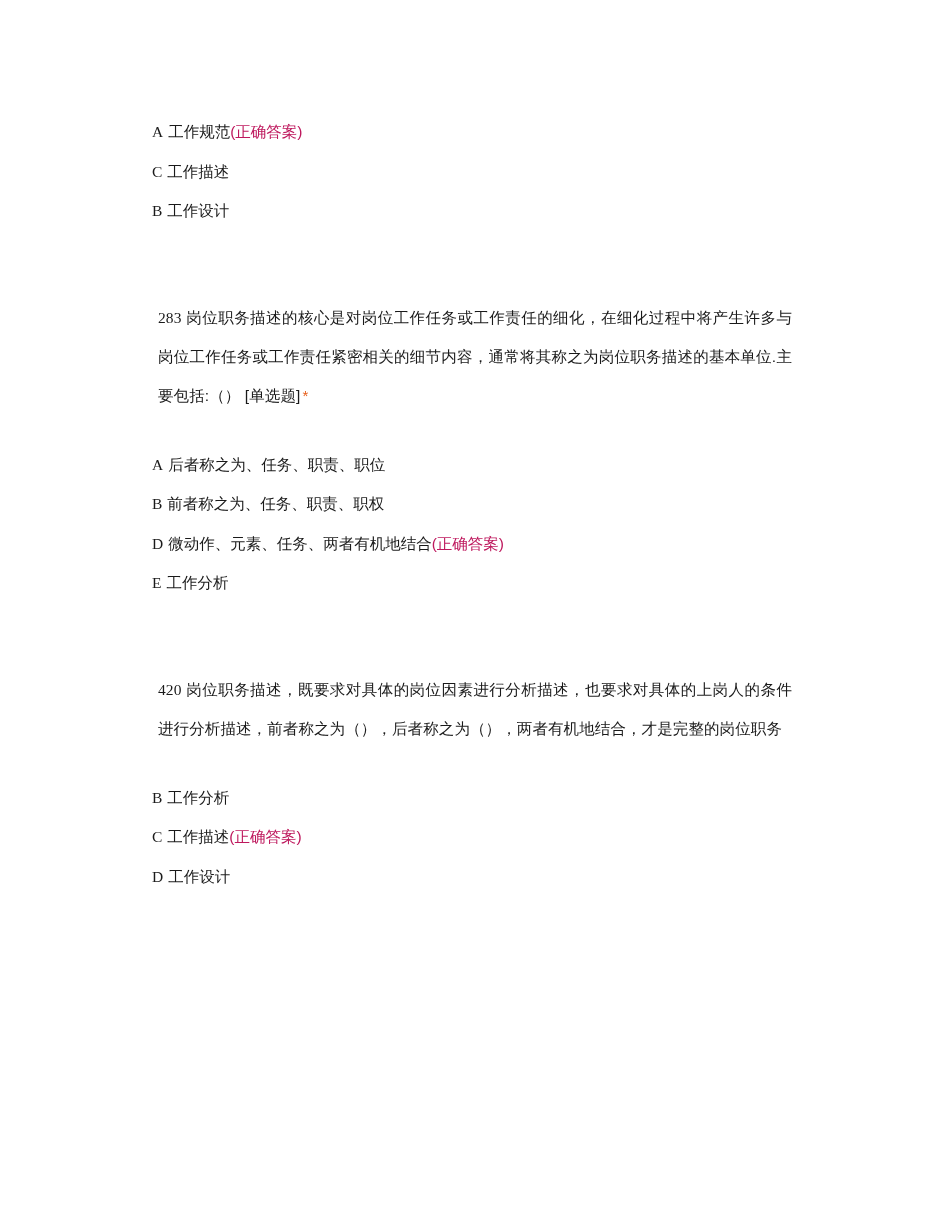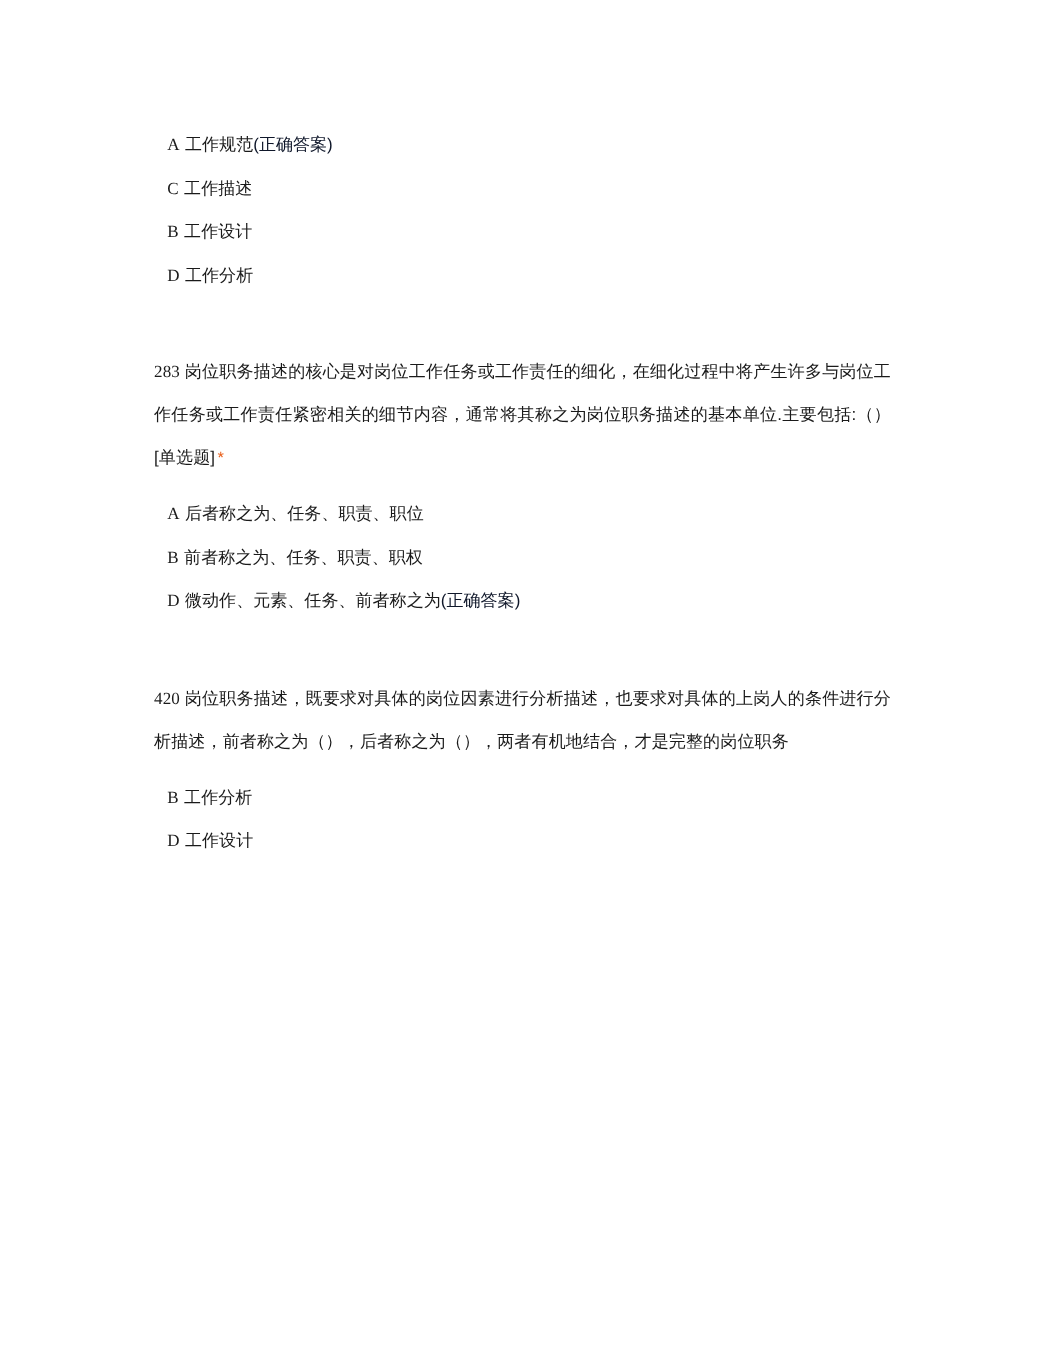--- a/index.html
+++ b/index.html
@@ -23,21 +23,21 @@
     position: relative;
   }
   .q-block {
     margin-bottom: 0;
   }
   .q-stem {
     font-size: 15.5px;
     line-height: 39px;
     text-align: justify;
     color: #1a1a1a;
-    margin: 0;
+    margin: 18px;
     letter-spacing: 0.1px;
   }
   .q-stem .qnum {
     font-family: "Liberation Serif", "DejaVu Serif", serif;
     font-size: 15.5px;
   }
   .q-stem .tag {
     font-family: "Liberation Sans", sans-serif;
   }
   .star {
@@ -55,53 +55,54 @@
     line-height: 39.5px;
     color: #1a1a1a;
     padding-left: 12px;
     white-space: nowrap;
   }
   .opt .letter {
     font-family: "Liberation Serif", "DejaVu Serif", serif;
     padding-right: 5px;
   }
   .answer {
-    color: #0f172a;
+    color: #be185d;
   }
   .gap-lg { height: 49px; }
   .gap-sm { height: 12px; }
 </style>
 </head>
 <body>
 
 <div class="page">
 
   <ul class="options">
     <li class="opt"><span class="letter">A</span><span>工作规范</span><span class="answer">(正确答案)</span></li>
     <li class="opt"><span class="letter">C</span><span>工作描述</span><span class="answer"></span></li>
     <li class="opt"><span class="letter">B</span><span>工作设计</span><span class="answer"></span></li>
-    <li class="opt"><span class="letter">D</span><span>工作分析</span><span class="answer"></span></li>
   </ul>
 
   <div class="gap-lg"></div>
 
   <div class="q-block">
     <p class="q-stem"><span class="qnum">283</span> <span>岗位职务描述的核心是对岗位工作任务或工作责任的细化，在细化过程中将产生许多与岗位工作任务或工作责任紧密相关的细节内容，通常将其称之为岗位职务描述的基本单位.主要包括:（）</span> <span class="tag">[单选题]</span><span class="star">*</span></p>
     <div class="gap-sm"></div>
     <ul class="options">
       <li class="opt"><span class="letter">A</span><span>后者称之为、任务、职责、职位</span><span class="answer"></span></li>
       <li class="opt"><span class="letter">B</span><span>前者称之为、任务、职责、职权</span><span class="answer"></span></li>
-      <li class="opt"><span class="letter">D</span><span>微动作、元素、任务、前者称之为</span><span class="answer">(正确答案)</span></li>
+      <li class="opt"><span class="letter">D</span><span>微动作、元素、任务、两者有机地结合</span><span class="answer">(正确答案)</span></li>
+      <li class="opt"><span class="letter">E</span><span>工作分析</span><span class="answer"></span></li>
     </ul>
   </div>
 
   <div class="gap-lg"></div>
 
   <div class="q-block">
     <p class="q-stem"><span class="qnum">420</span> <span>岗位职务描述，既要求对具体的岗位因素进行分析描述，也要求对具体的上岗人的条件进行分析描述，前者称之为（），后者称之为（），两者有机地结合，才是完整的岗位职务</span></p>
     <div class="gap-sm"></div>
     <ul class="options">
       <li class="opt"><span class="letter">B</span><span>工作分析</span><span class="answer"></span></li>
+      <li class="opt"><span class="letter">C</span><span>工作描述</span><span class="answer">(正确答案)</span></li>
       <li class="opt"><span class="letter">D</span><span>工作设计</span><span class="answer"></span></li>
     </ul>
   </div>
 
 </div>
 
 </body></html>

